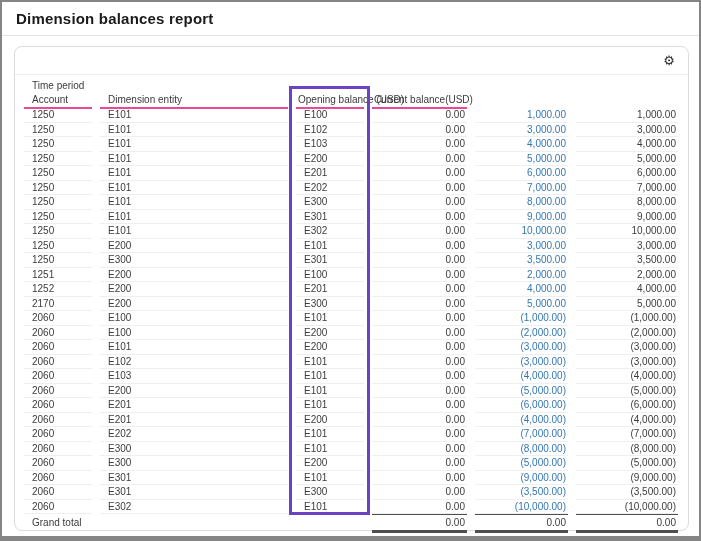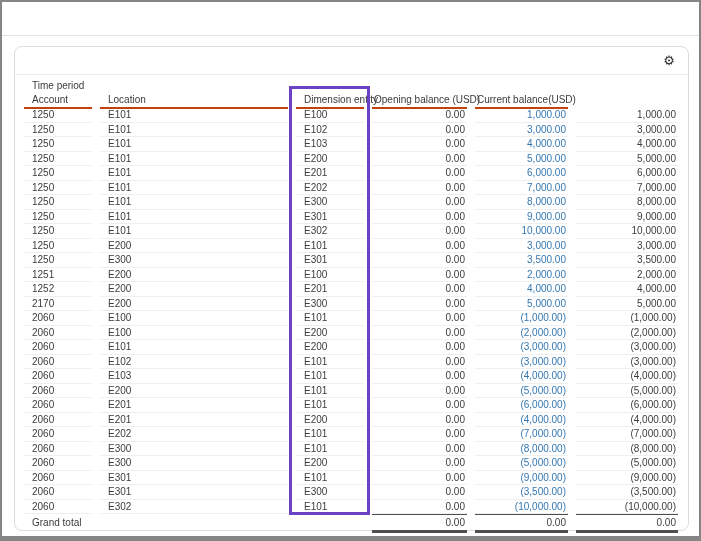--- a/index.html
+++ b/index.html
@@ -36,21 +36,21 @@
   }
   .cell { padding:0 2px 0 8px; white-space:nowrap; overflow:visible; }
   .num  { text-align:right; padding:0 2px 0 2px; }
 
   .time-period-row { height:15px; }
   .time-period-row .cell { line-height:15px; }
   .tp-value { grid-column:2 / 7; }
 
   .header-row { height:15px; align-items:end; }
   .hdr-cell {
-    border-bottom:2px solid #c2410c; padding:1px 2px 1px 8px;
+    border-bottom:2px solid #ec4899; padding:1px 2px 1px 8px;
     line-height:12px; white-space:nowrap; color:#3a3a3a;
   }
   .hdr-cell.numh { padding-left:2px; }
 
   .row .cell {
     height:14.5px; line-height:13.5px; box-sizing:border-box;
     border-bottom:1px solid #efefef;
   }
   .link { color:#3577b1; cursor:pointer; }
 
@@ -65,36 +65,36 @@
   .highlight-box {
     position:absolute; left:287px; top:84px; width:81px; height:429px;
     box-sizing:border-box; border:3px solid #6b42c4; pointer-events:none;
   }
 </style>
 </head>
 <body>
 
 <div class="window">
 
+  <div class="page-title">Dimension balances report</div>
   <div class="title-divider"></div>
 
   <div class="card">
     <div class="card-header">
       <span class="gear">⚙</span>
     </div>
 
     <div class="table-area">
 
       <div class="grid-row time-period-row">
         <div class="cell">Time period</div>
       </div>
 
       <div class="grid-row header-row">
         <div class="hdr-cell">Account</div>
-        <div class="hdr-cell">Location</div>
         <div class="hdr-cell">Dimension entity</div>
         <div class="hdr-cell numh">Opening balance (USD)</div>
         <div class="hdr-cell numh">Current balance(USD)</div>
       </div>
 
       <div id="report-rows">
   <div class="grid-row row">
     <div class="cell">1250</div>
     <div class="cell">E101</div>
     <div class="cell">E100</div>

